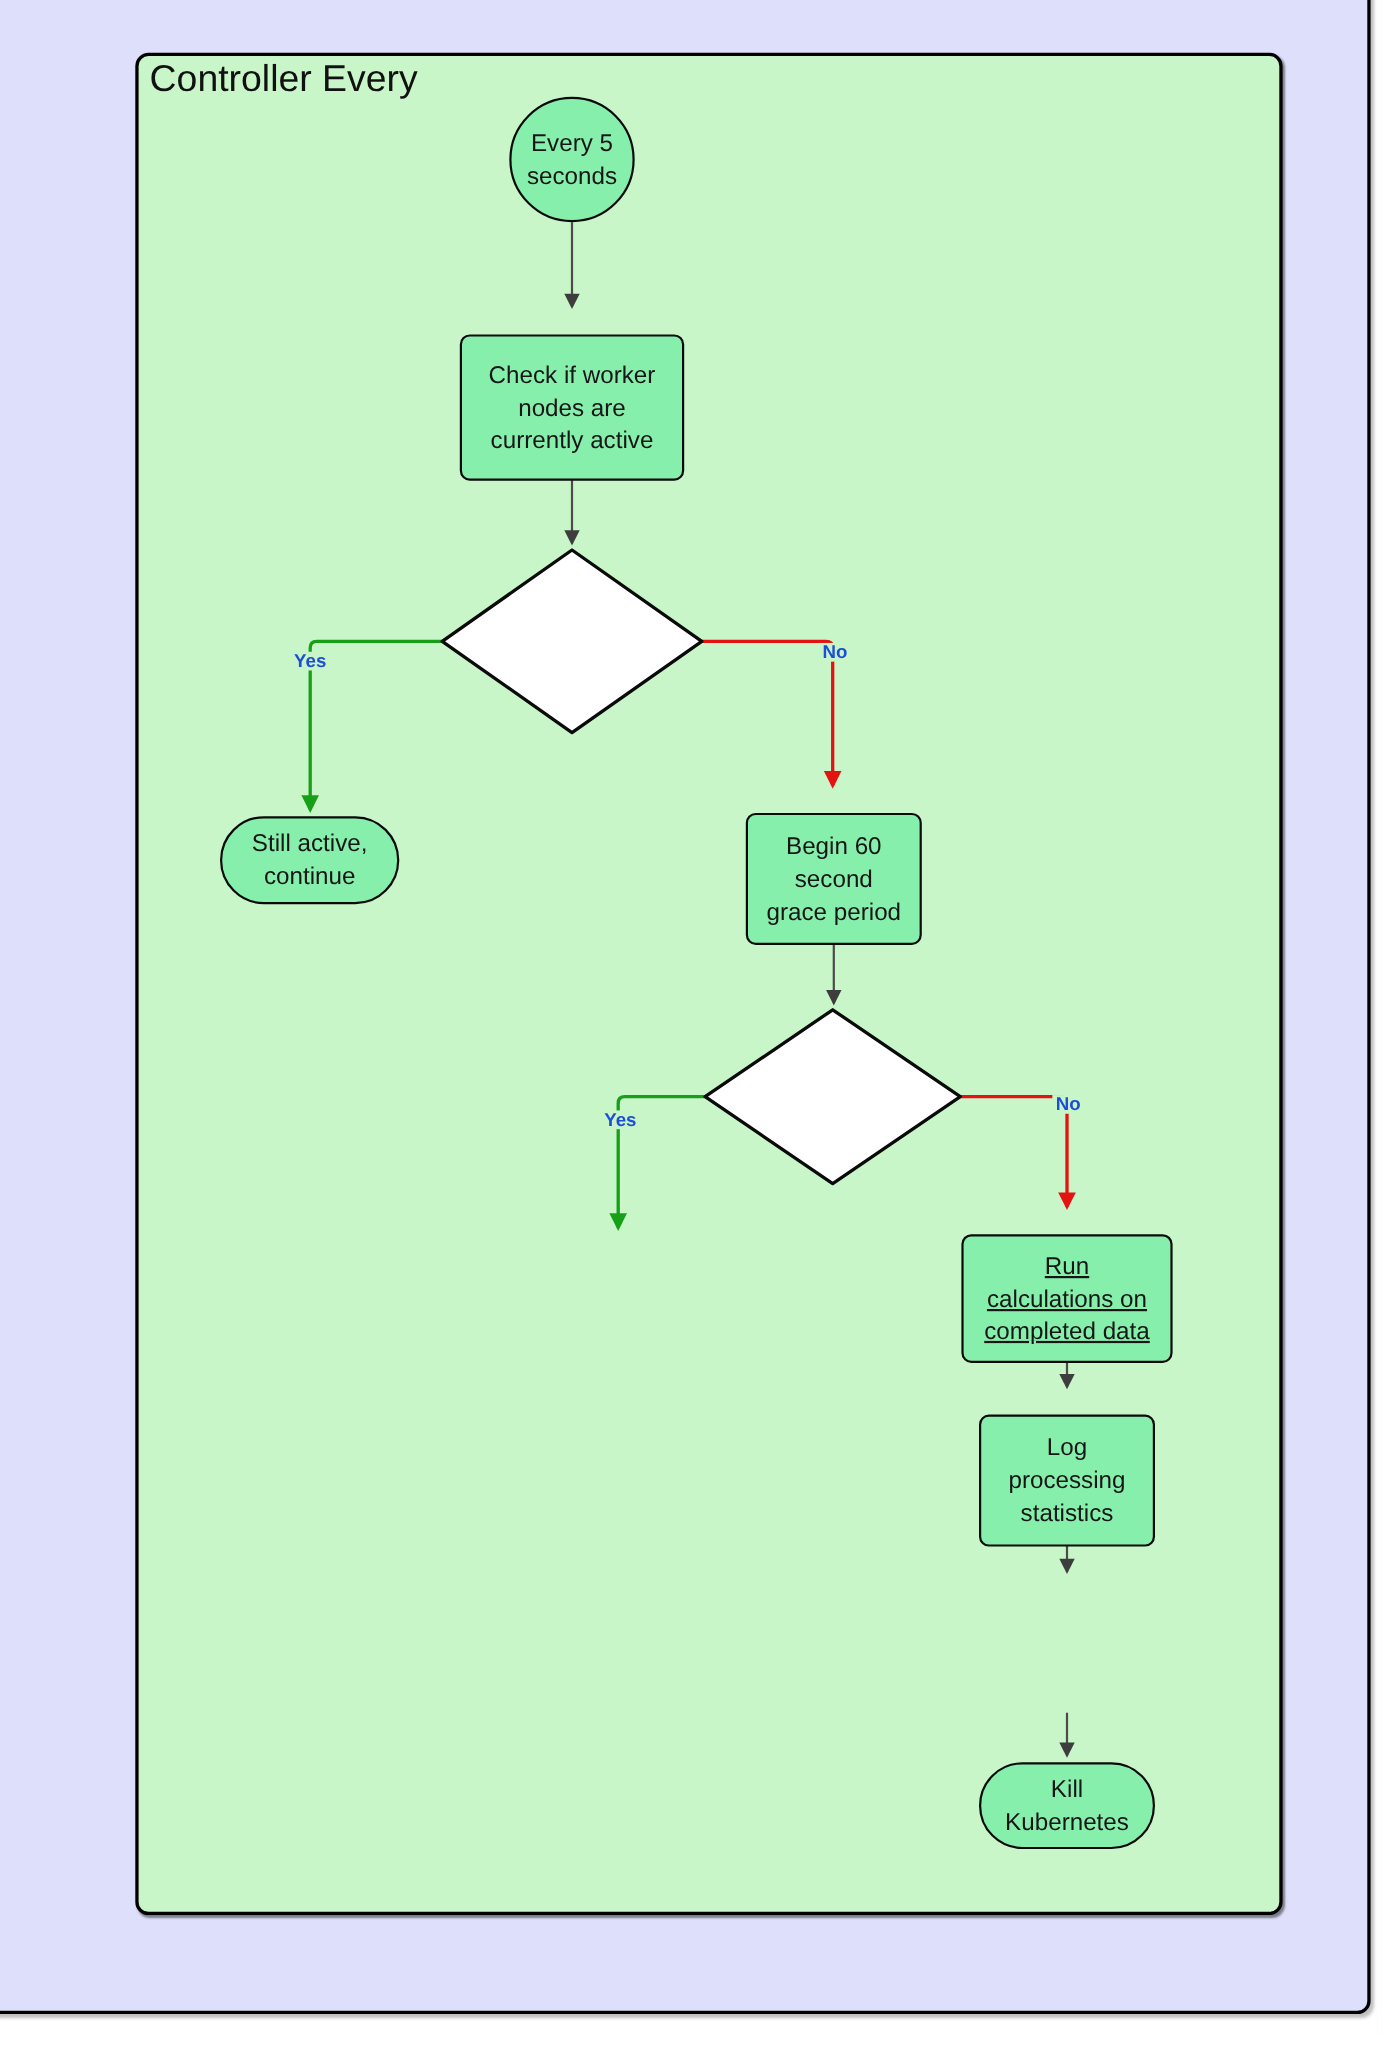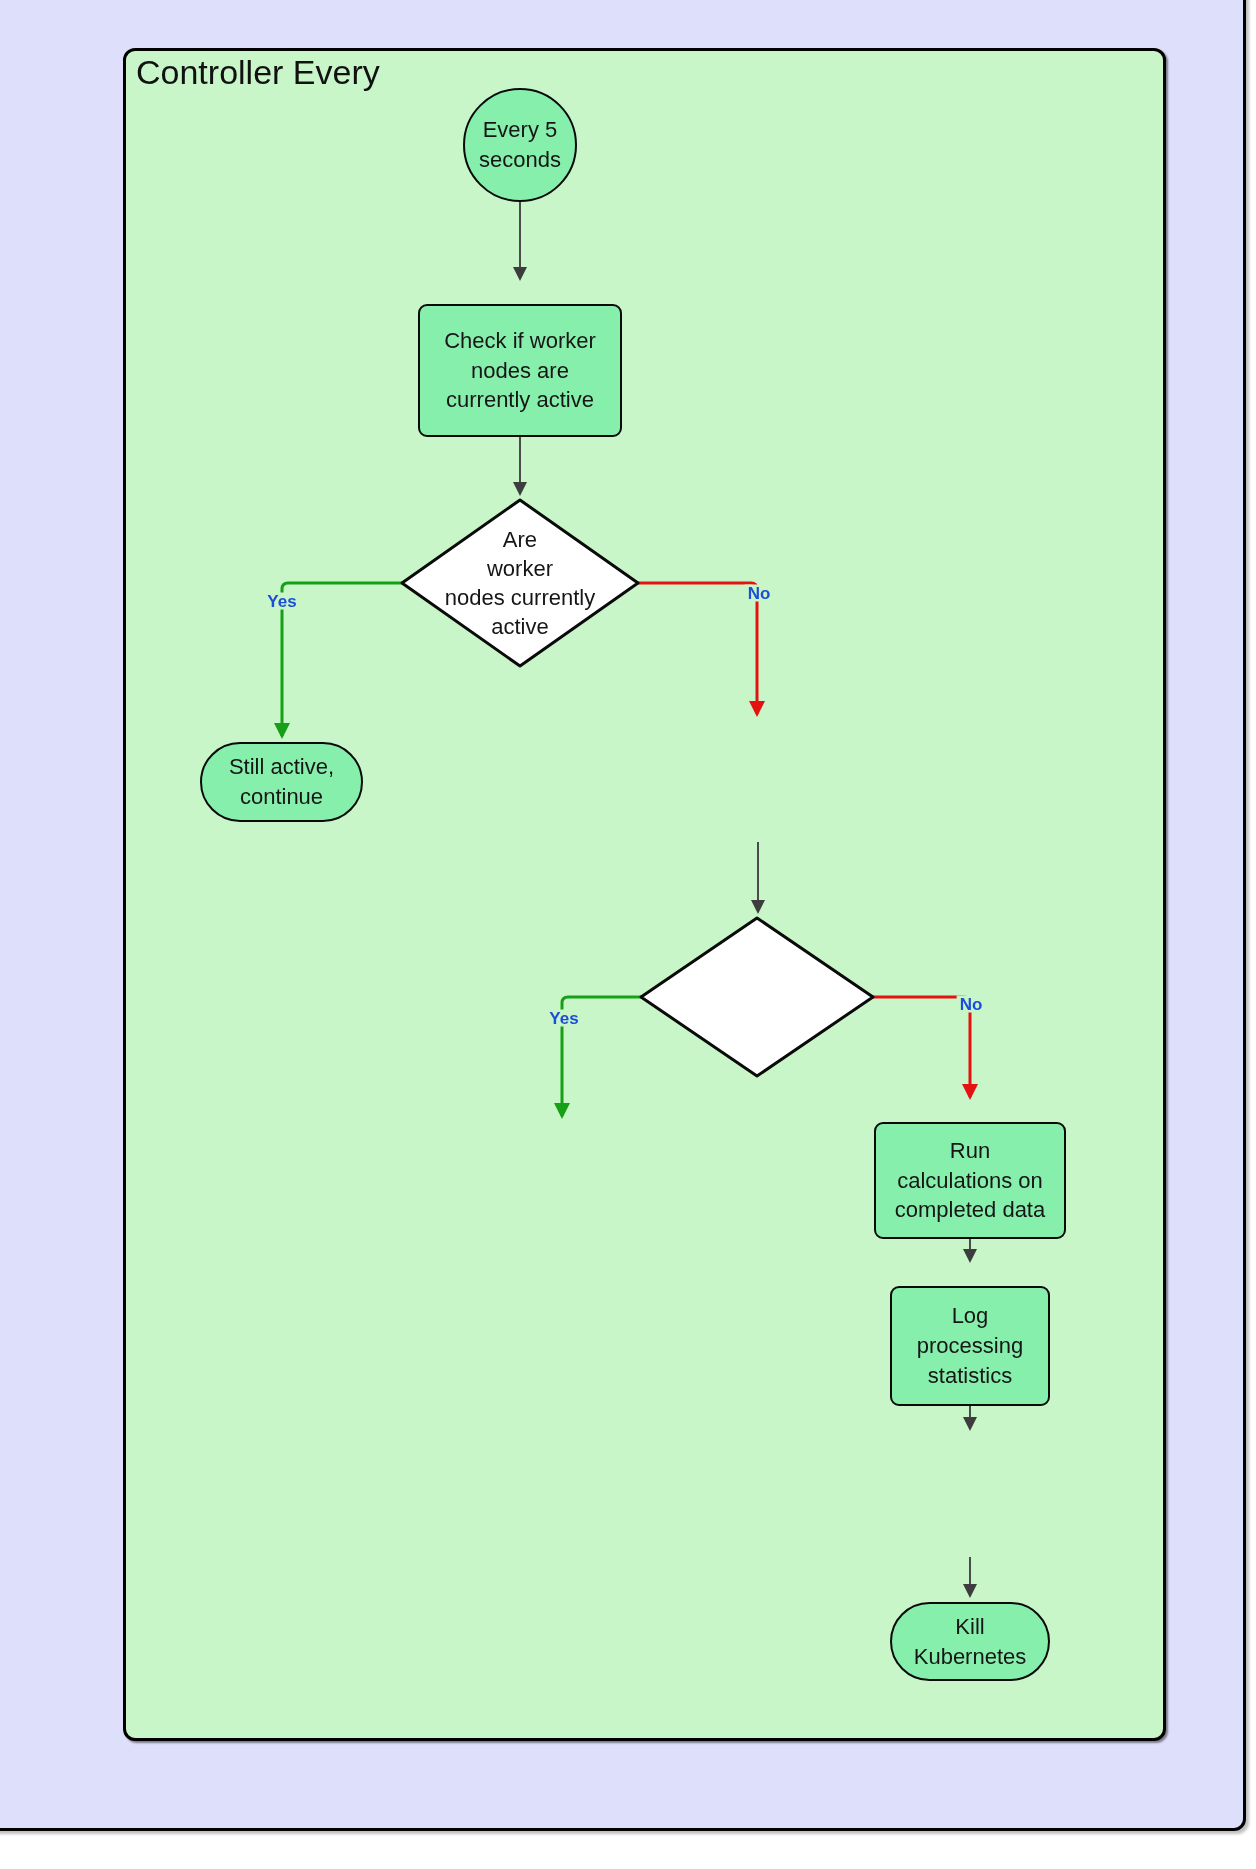--- a/index.html
+++ b/index.html
@@ -78,32 +78,31 @@
     <polygon points="757,918 873,997 757,1076 641,997" fill="#ffffff" stroke="#0a0a0a" stroke-width="3" stroke-linejoin="round"></polygon>
   </svg>
 
   <div class="node circle" style="left:463px;top:88px;width:114px;height:114px;">Every 5
 seconds</div>
 
   <div class="node rect" style="left:418px;top:285px;width:204px;height:133px;">Check if worker
 nodes are
 currently active</div>
 
-  <div class="diamond-text" style="left:402px;top:518px;width:236px;height:130px;">Are
-worker
-nodes currently
-active</div>
 
   <div class="node stadium" style="left:200px;top:742px;width:163px;height:80px;">Still active,
 continue</div>
 
+  <div class="node rect" style="left:678px;top:720px;width:160px;height:120px;">Begin 60
+second
+grace period</div>
 
 
 
-  <div class="node rect" style="left:874px;top:1103px;width:192px;height:117px;">Run
+  <div class="node rect" style="left:874px;top:1103px;width:192px;height:117px;text-decoration:underline;">Run
 calculations on
 completed data</div>
 
   <div class="node rect" style="left:890px;top:1267px;width:160px;height:120px;">Log
 processing
 statistics</div>
 
 
   <div class="node stadium" style="left:890px;top:1602px;width:160px;height:79px;">Kill
 Kubernetes</div>

